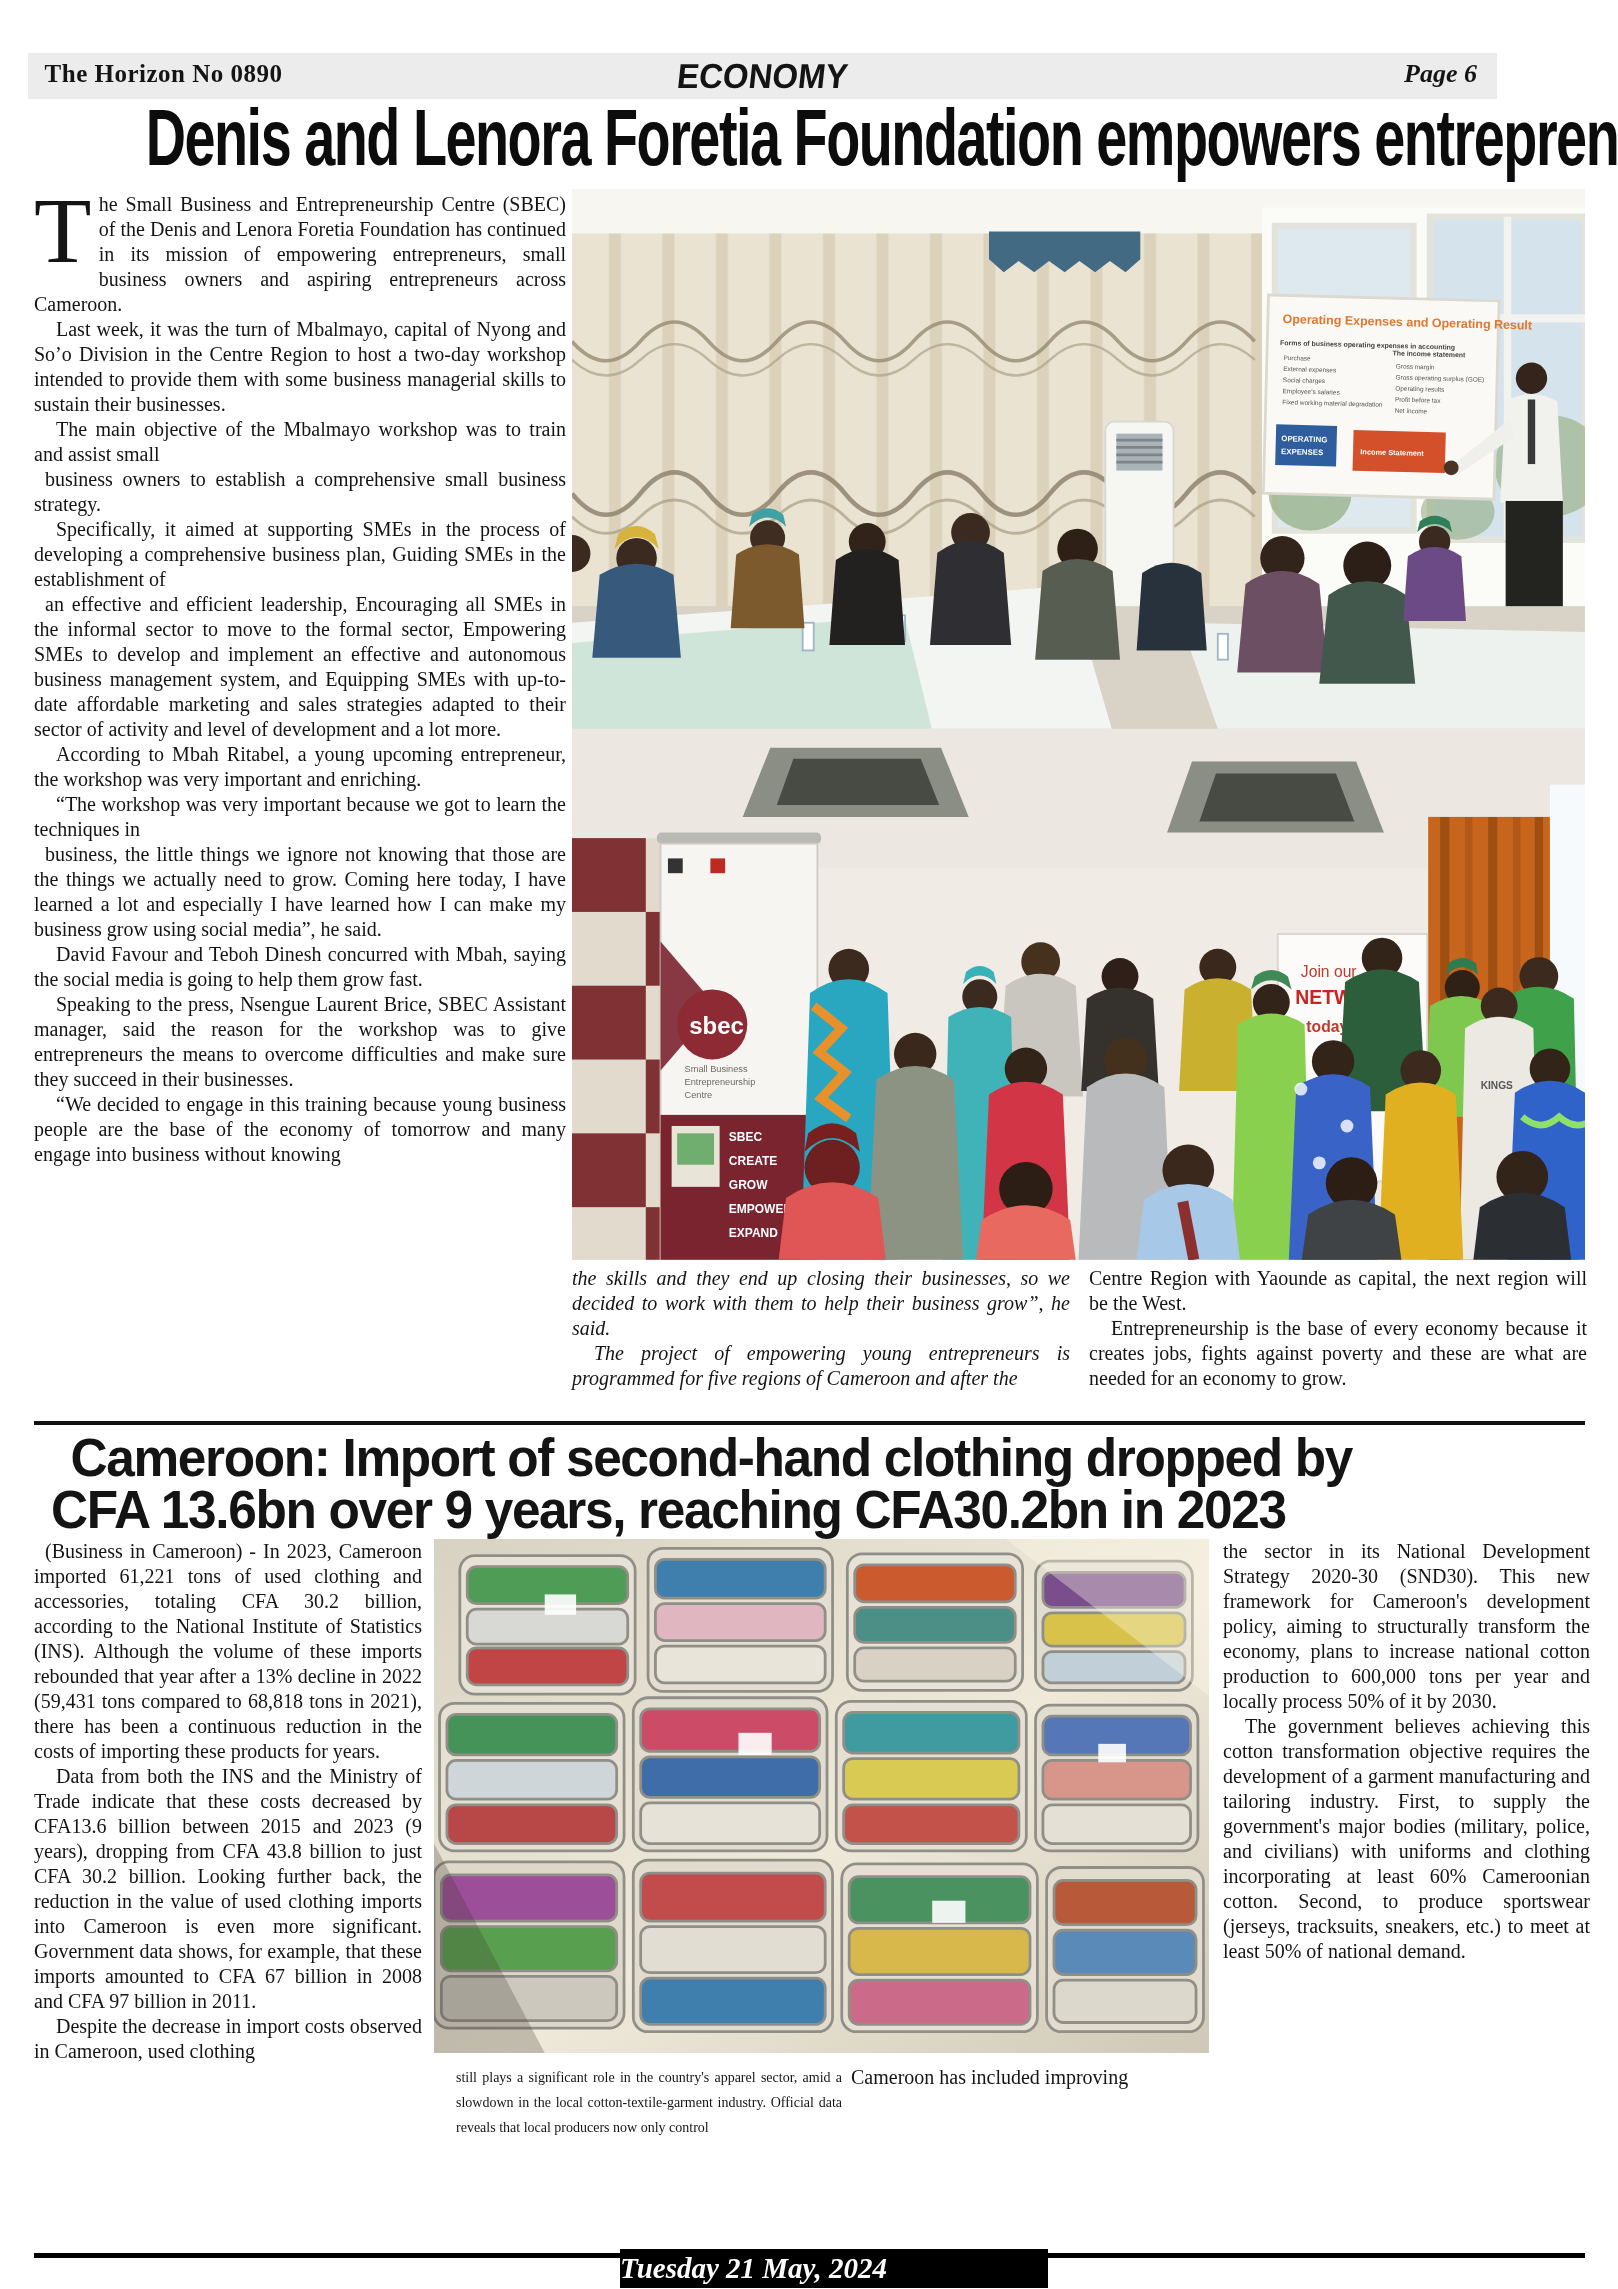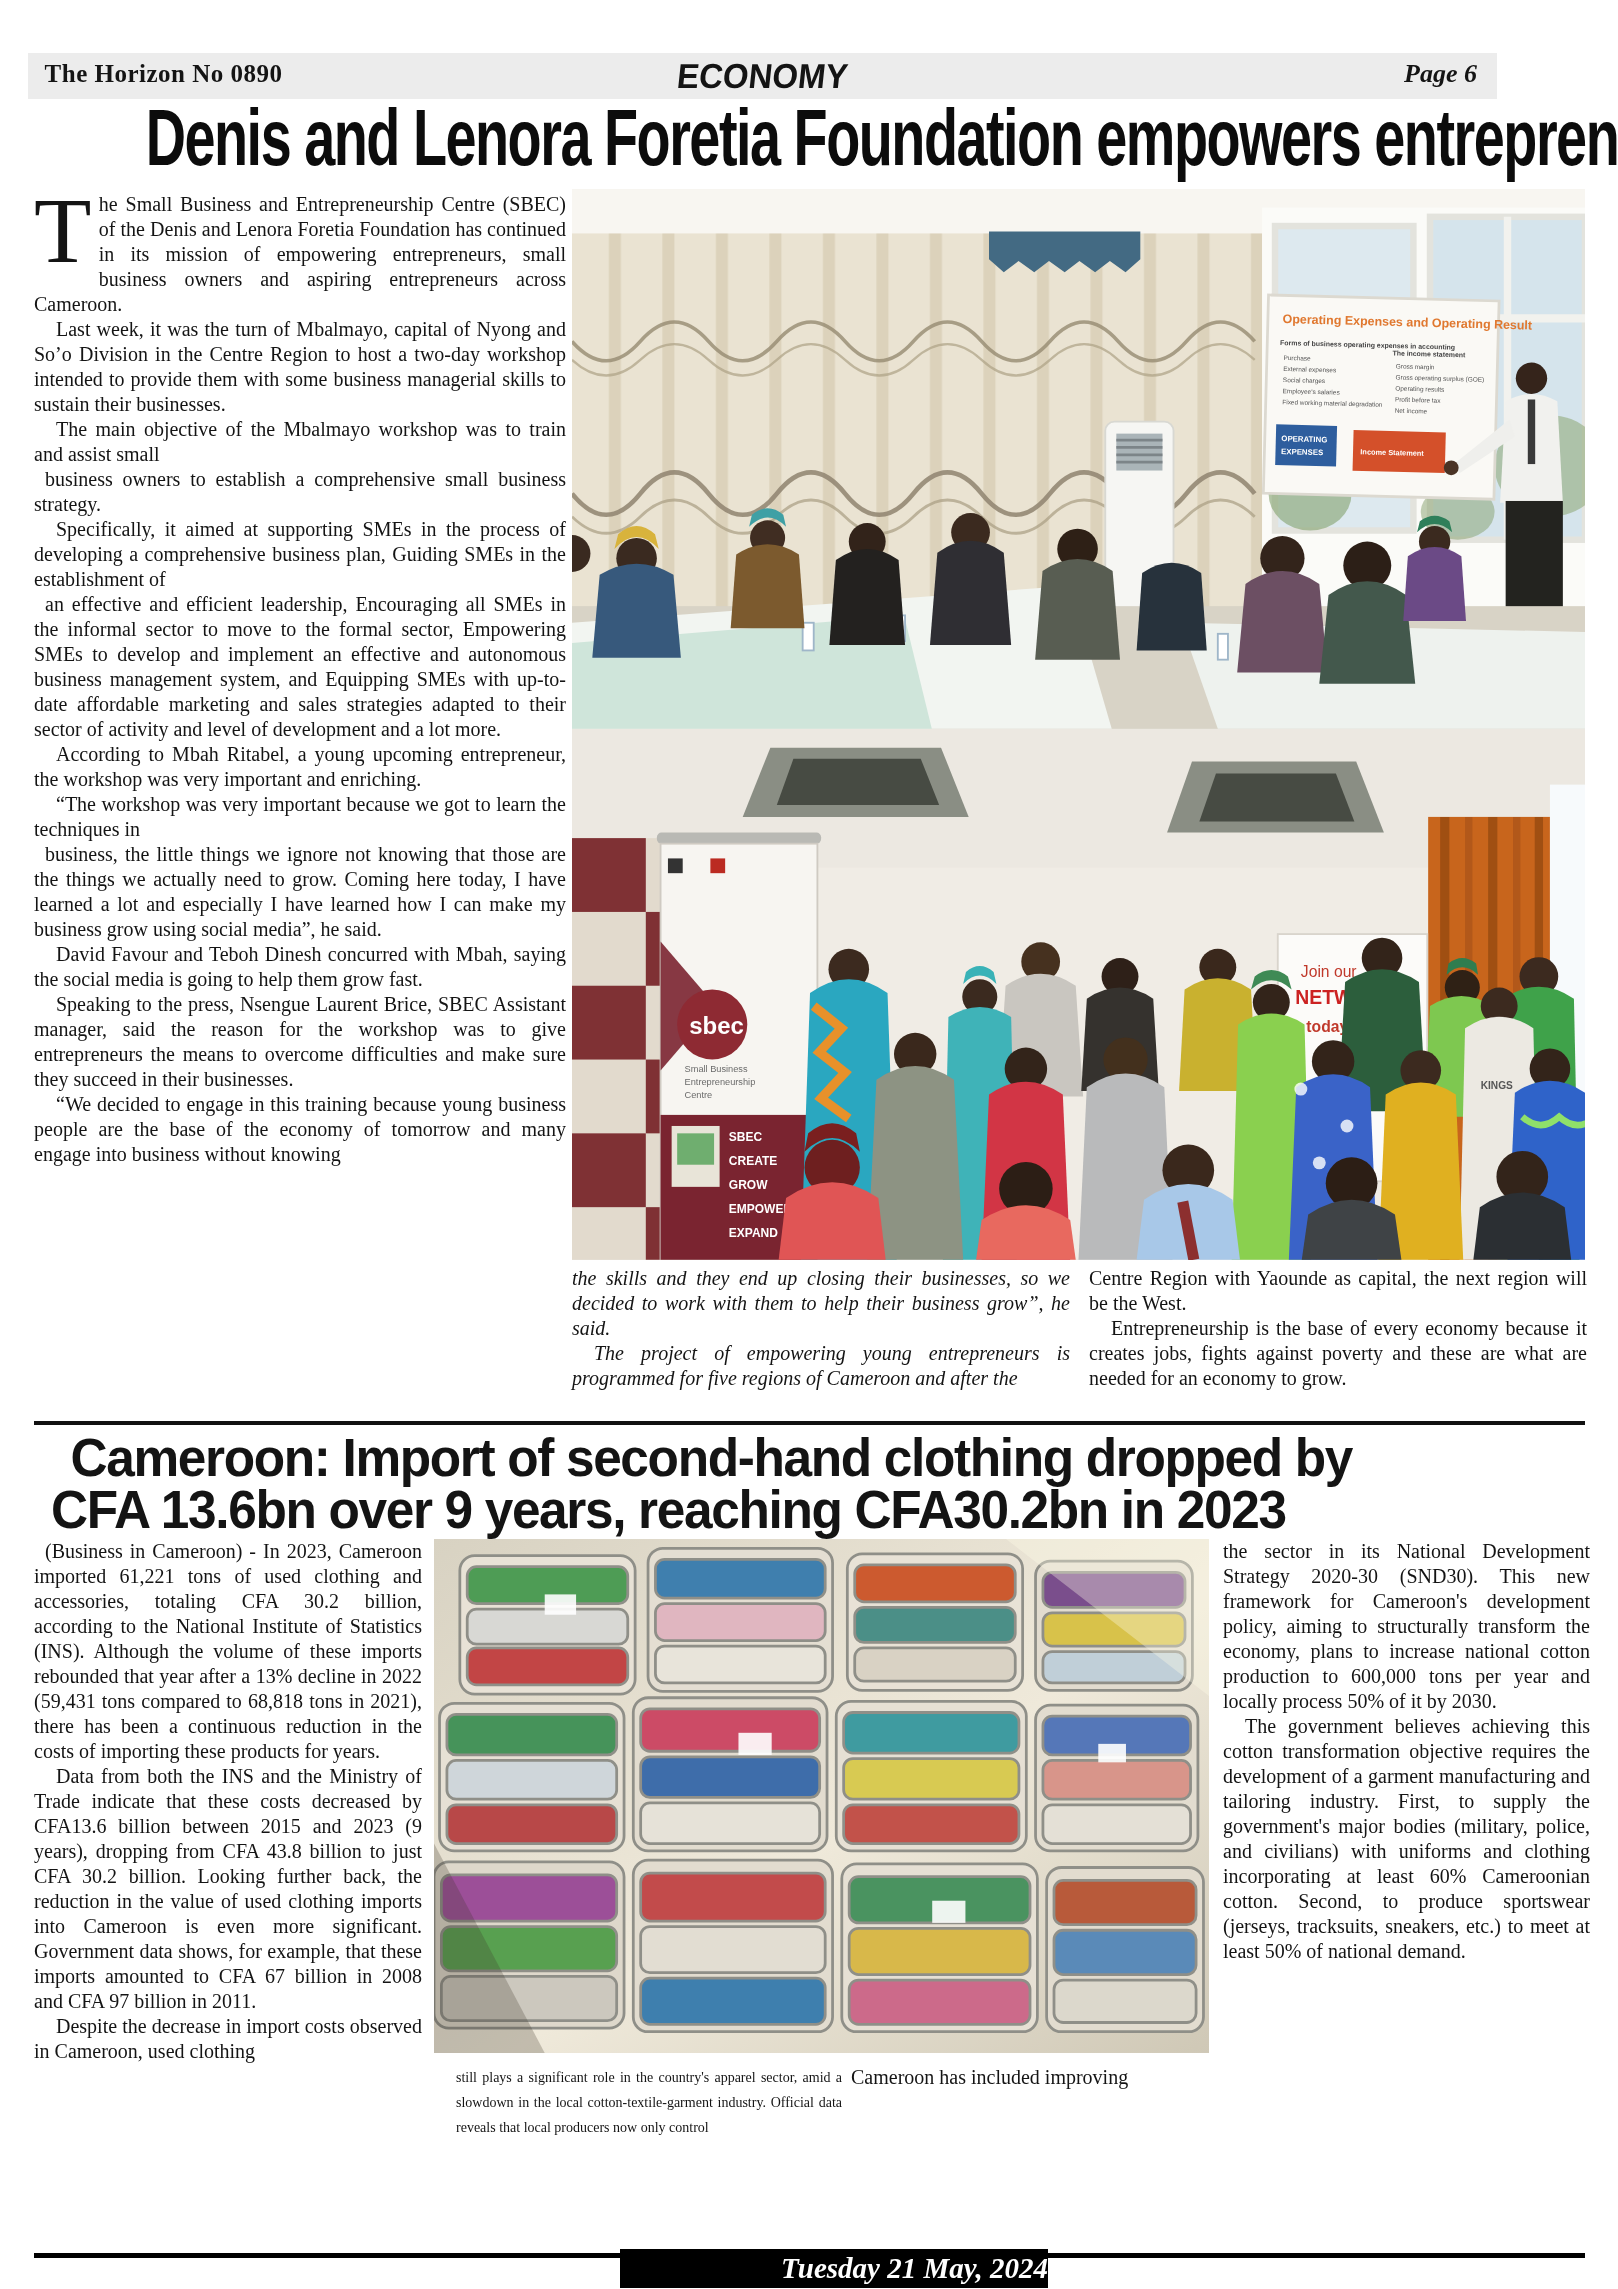--- a/index.html
+++ b/index.html
@@ -34,21 +34,21 @@
              font-weight:bold;font-size:53px;line-height:52px;letter-spacing:-1.4px;color:#141414;
              transform:scaleX(.97);transform-origin:left;}
   .headline2 .l1{padding-left:20px;display:block;}
   .a2c1{position:absolute;left:34px;top:1539px;width:388px;font-size:20px;line-height:25px;}
   .a2c2{position:absolute;left:456px;top:2065px;width:386px;font-size:14px;line-height:25px;}
   .a2c3{position:absolute;left:829px;top:2065px;width:383px;font-size:20px;line-height:25px;}
   .a2c4{position:absolute;left:1223px;top:1539px;width:367px;font-size:20px;line-height:25px;}
   
   .foot-line{position:absolute;left:34px;top:2253px;width:1551px;height:4.6px;background:#000;}
   .date-bar{position:absolute;left:620px;top:2249px;width:428px;height:39px;background:#000;
-            display:flex;align-items:center;justify-content:flex-end;}
+            display:flex;align-items:center;justify-content:flex-start;}
   .date-bar span{color:#fff;font-weight:bold;font-style:italic;font-size:29px;font-family:"Liberation Serif",serif;}
   svg{display:block;}
   .svgtext{font-family:"Liberation Sans",sans-serif;}
 </style>
 </head>
 <body>
 
 <div class="page">
 
   <div class="hdr">

